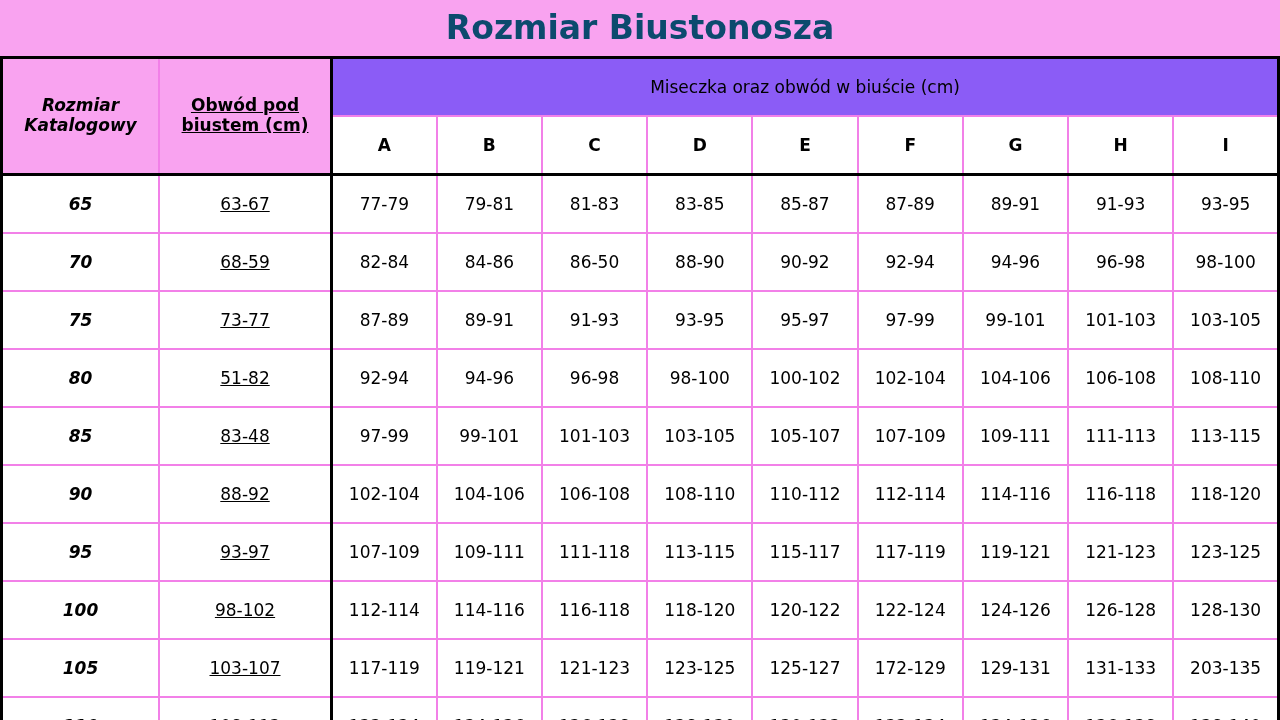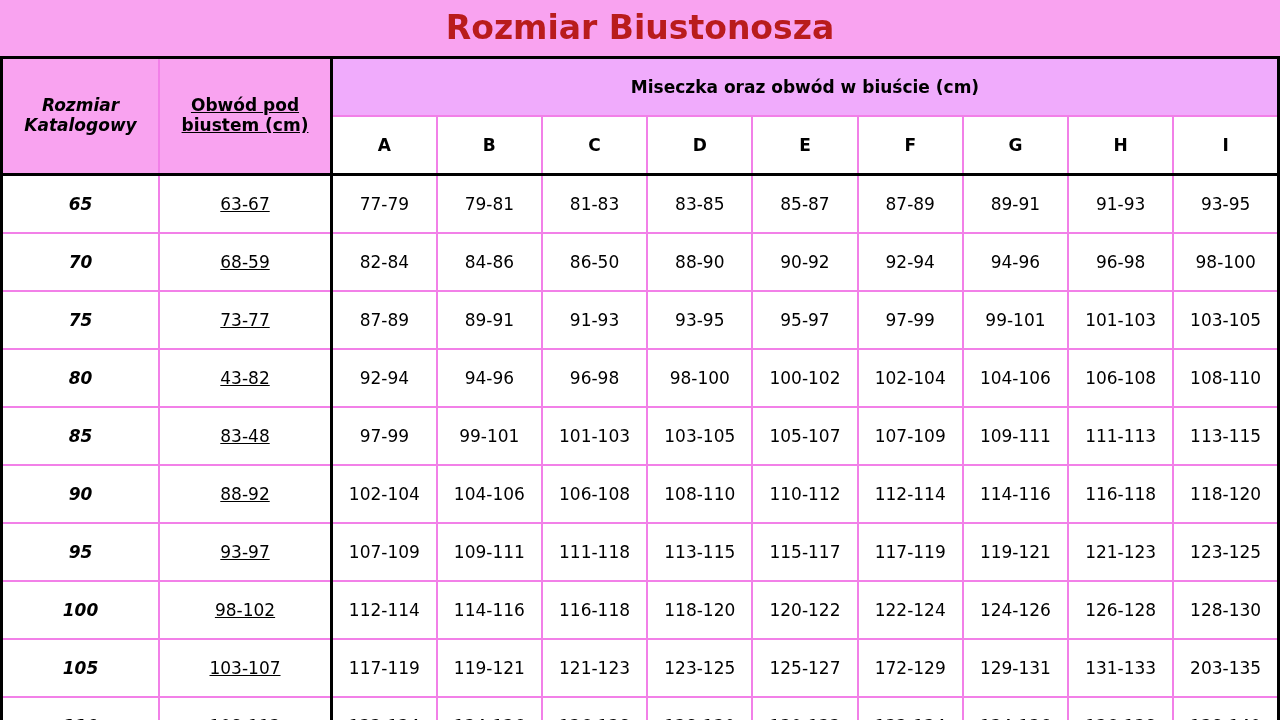--- a/index.html
+++ b/index.html
@@ -19,21 +19,21 @@
     background: #f9a3f0;
     display: flex;
     flex-direction: column;
   }
   .title {
     height: 56px;
     line-height: 56px;
     text-align: center;
     font-size: 33px;
     font-weight: bold;
-    color: #b91c1c;
+    color: #0c4a6e;
     letter-spacing: 0px;
   }
   table.size-table {
     border-collapse: collapse;
     table-layout: fixed;
     width: 1280px;
     background: #ffffff;
     border-top: 3px solid #000000;
   }
   table.size-table td,
@@ -48,22 +48,22 @@
   }
   
   .hdr-cell {
     background: #f9a3f0;
     font-weight: bold;
     font-size: 19px;
     line-height: 1.15;
     border: 2px solid #f280e8;
   }
   .hdr-span {
-    background: #f0abfc;
-    font-weight: bold;
+    background: #8b5cf6;
+    font-weight: normal;
     font-size: 23px;
     height: 38px;
   }
   .hdr-cup {
     background: #ffffff;
     font-weight: bold;
     font-size: 19px;
     height: 42px;
   }
   
@@ -159,21 +159,21 @@
         <td class="cup-cell">91-93</td>
         <td class="cup-cell">93-95</td>
         <td class="cup-cell">95-97</td>
         <td class="cup-cell">97-99</td>
         <td class="cup-cell">99-101</td>
         <td class="cup-cell">101-103</td>
         <td class="cup-cell edge-right">103-105</td>
       </tr>
       <tr>
         <td class="col-size edge-left">80</td>
-        <td class="col-under sep-right">43-82</td>
+        <td class="col-under sep-right">51-82</td>
         <td class="cup-cell sep-left">92-94</td>
         <td class="cup-cell">94-96</td>
         <td class="cup-cell">96-98</td>
         <td class="cup-cell">98-100</td>
         <td class="cup-cell">100-102</td>
         <td class="cup-cell">102-104</td>
         <td class="cup-cell">104-106</td>
         <td class="cup-cell">106-108</td>
         <td class="cup-cell edge-right">108-110</td>
       </tr>

